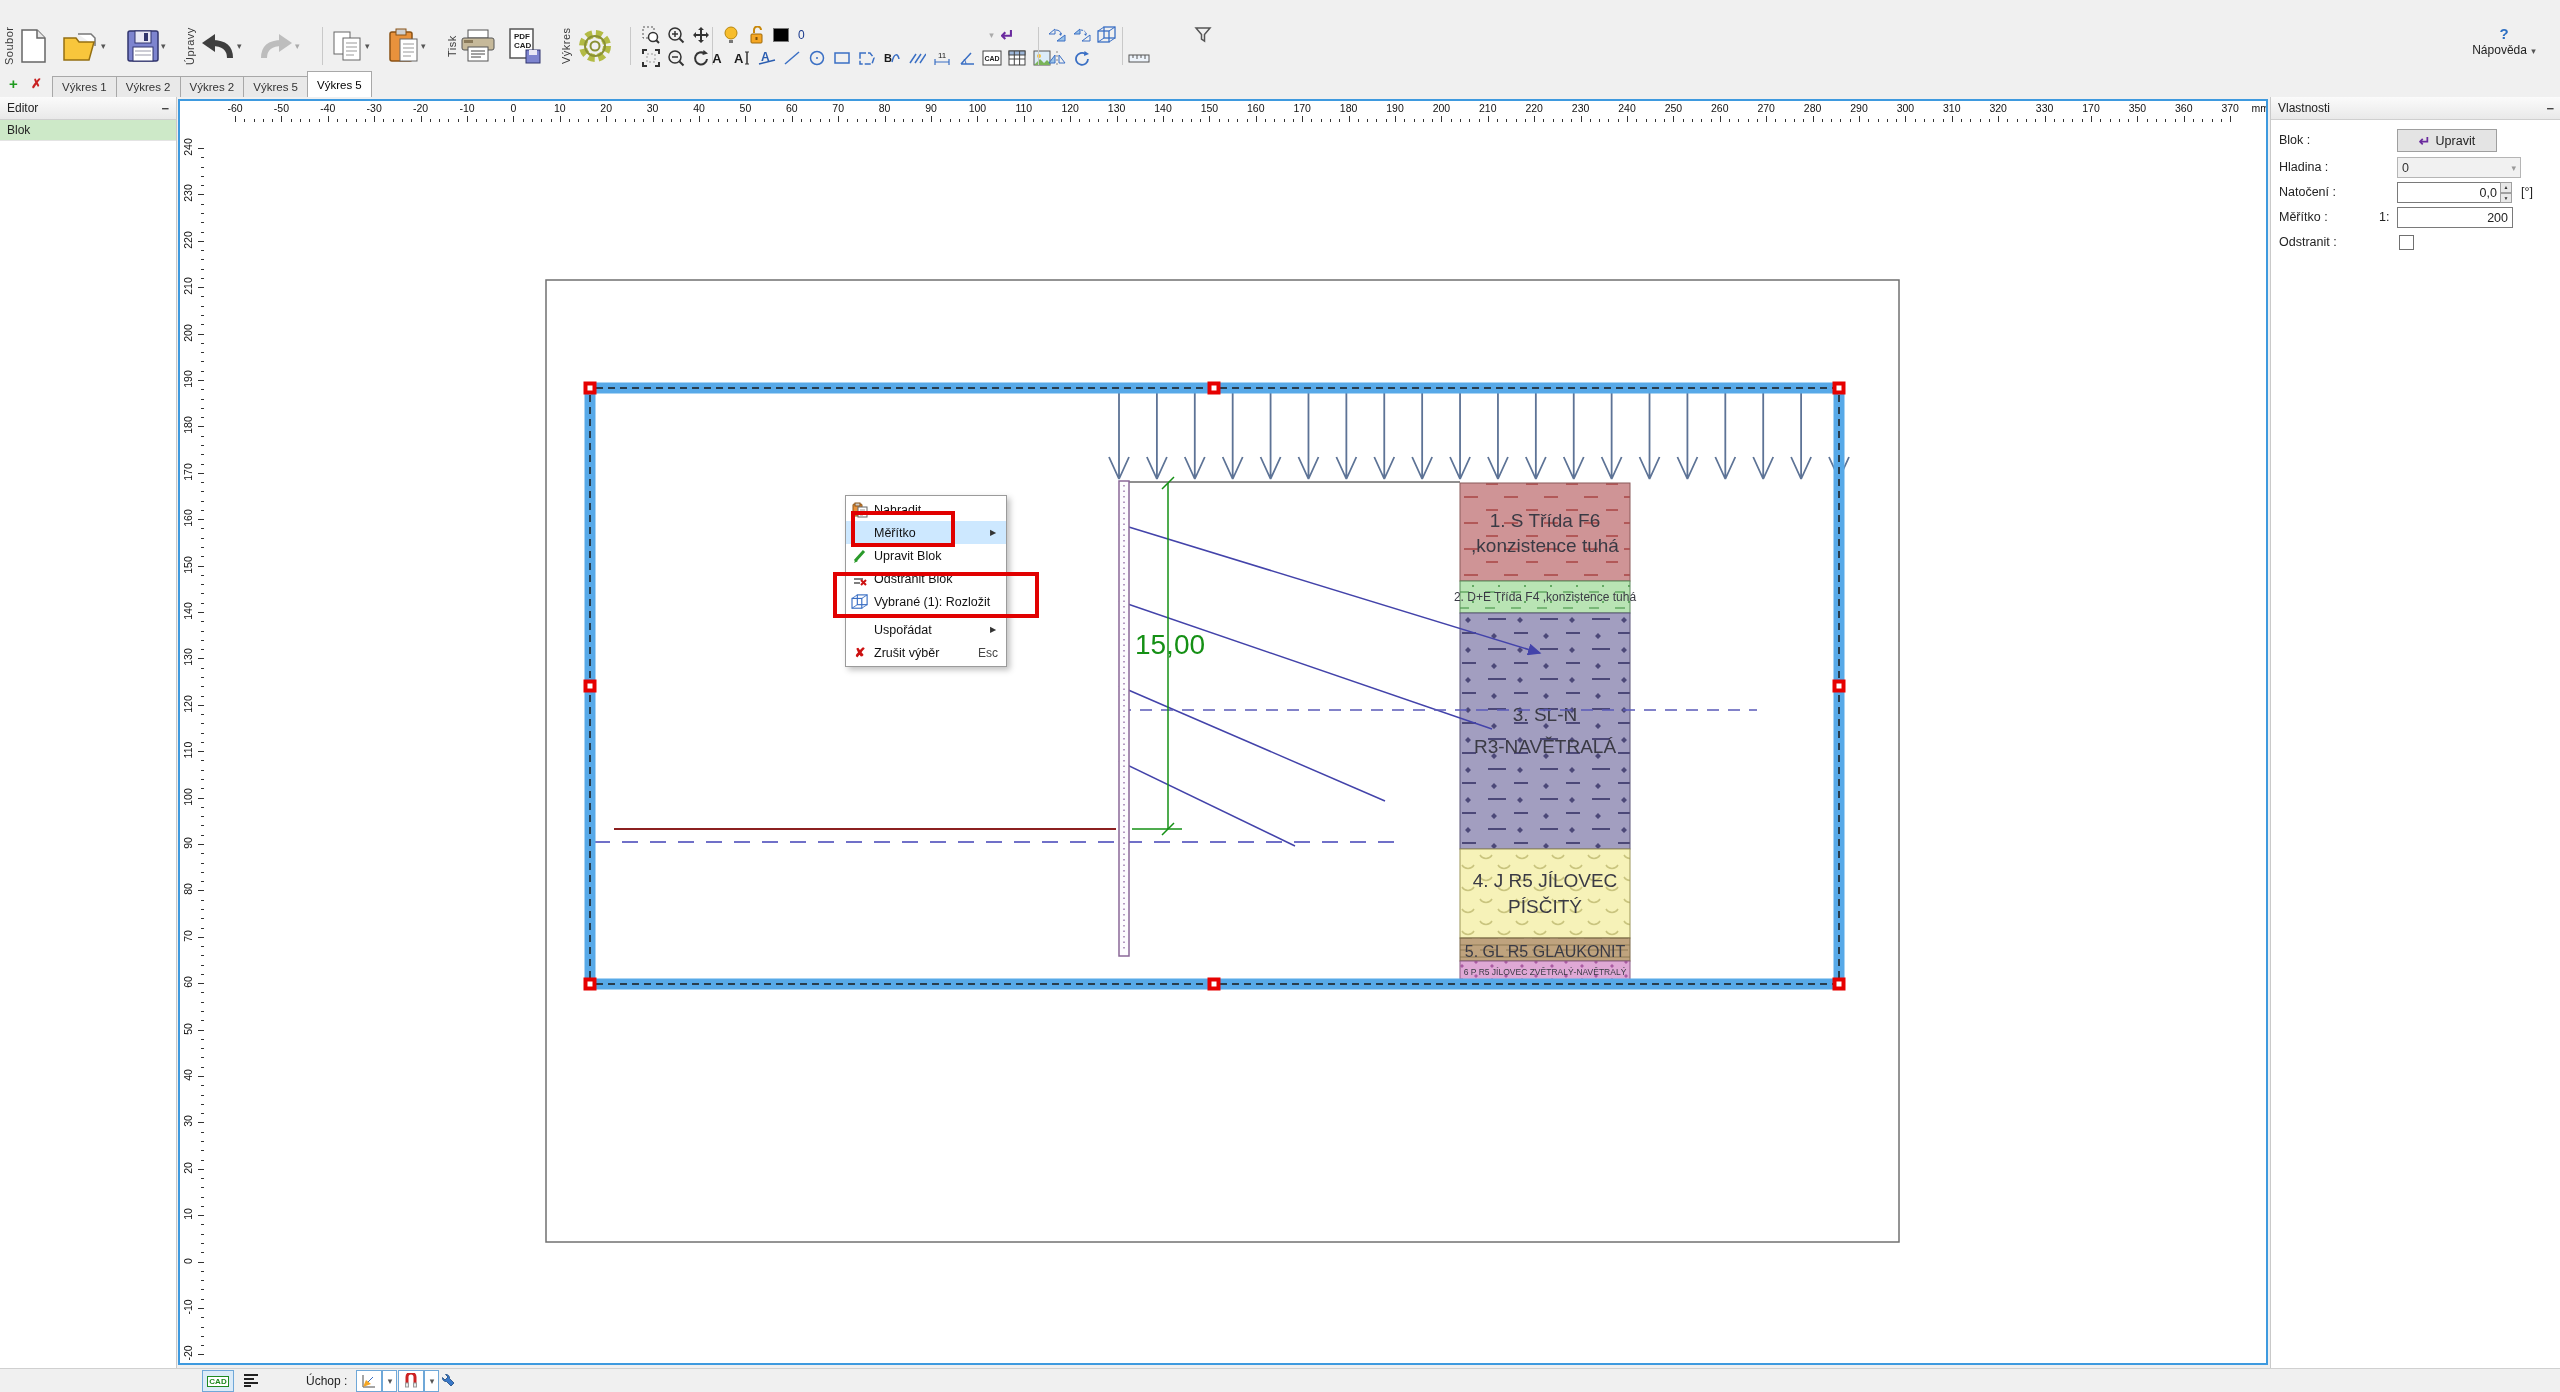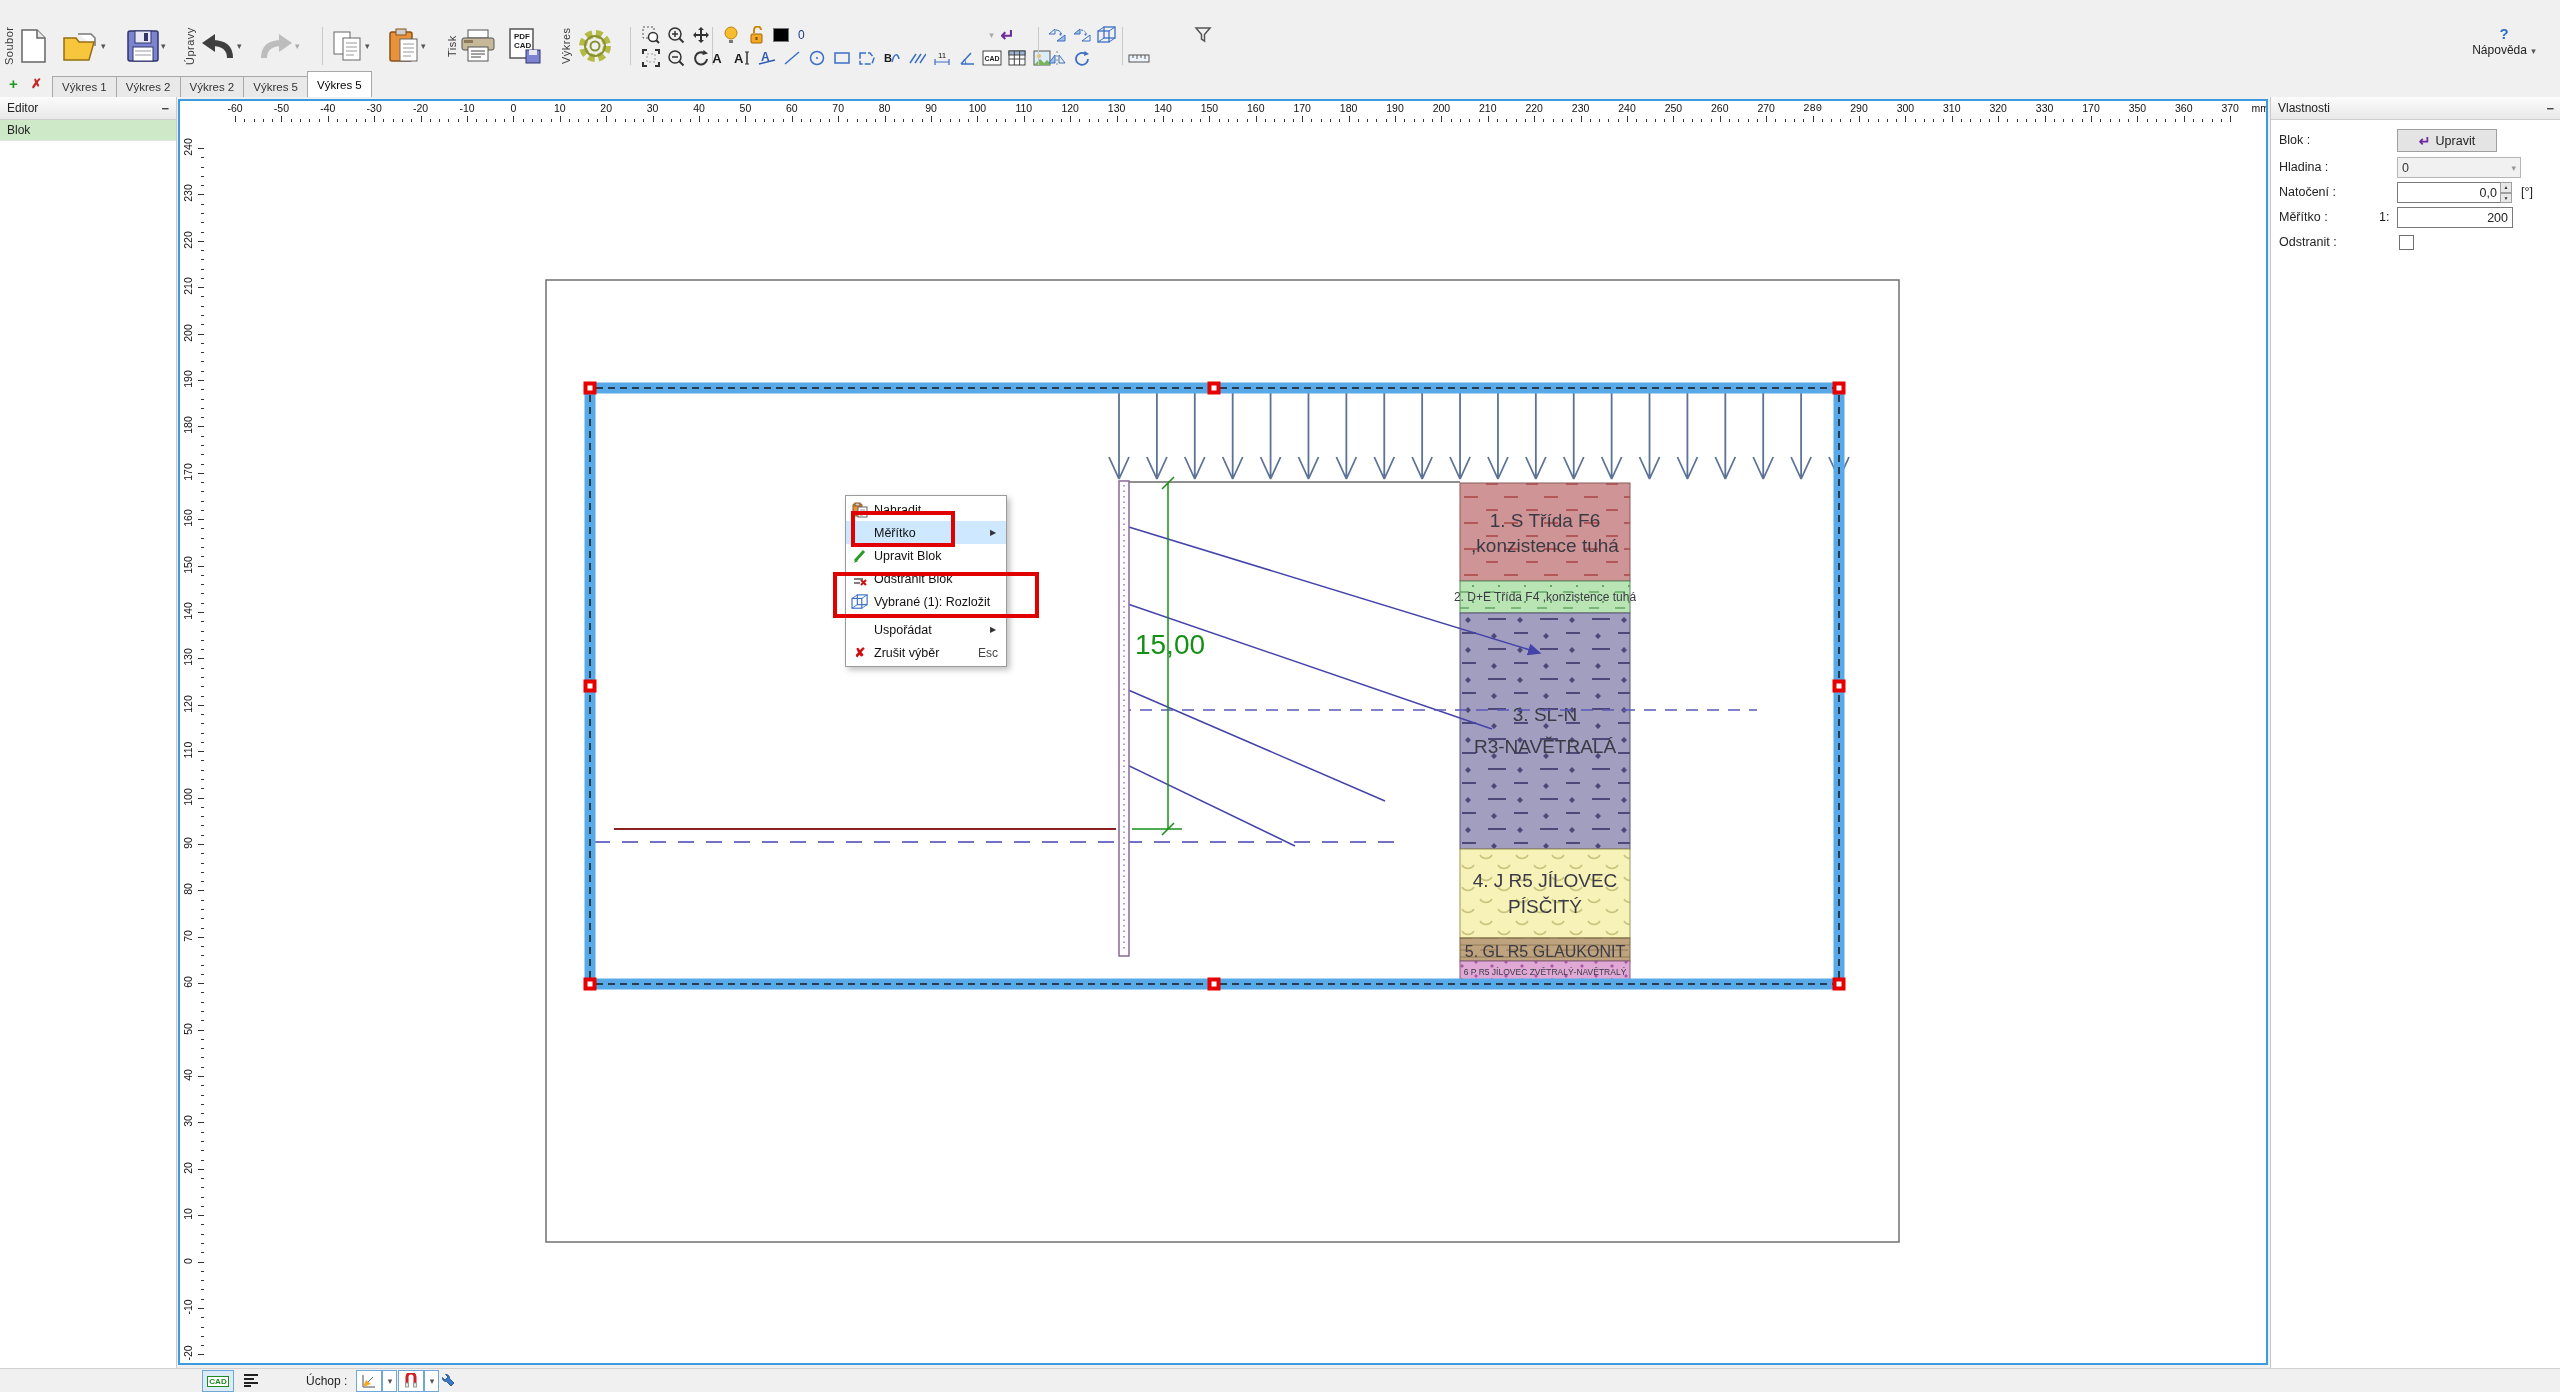--- a/index.html
+++ b/index.html
@@ -477,21 +477,21 @@
           <span class="rlabel" style="left: 1168.6px;">180</span>
           <span class="rlabel" style="left: 1215px;">190</span>
           <span class="rlabel" style="left: 1261.4px;">200</span>
           <span class="rlabel" style="left: 1307.8px;">210</span>
           <span class="rlabel" style="left: 1354.2px;">220</span>
           <span class="rlabel" style="left: 1400.6px;">230</span>
           <span class="rlabel" style="left: 1447px;">240</span>
           <span class="rlabel" style="left: 1493.4px;">250</span>
           <span class="rlabel" style="left: 1539.8px;">260</span>
           <span class="rlabel" style="left: 1586.2px;">270</span>
-          <span class="rlabel" style="left: 1632.6px; font-family: Liberation Mono, monospace;">280</span>
+          <span class="rlabel" style="left: 1632.6px;">280</span>
           <span class="rlabel" style="left: 1679px;">290</span>
           <span class="rlabel" style="left: 1725.4px;">300</span>
           <span class="rlabel" style="left: 1771.8px;">310</span>
           <span class="rlabel" style="left: 1818.2px;">320</span>
           <span class="rlabel" style="left: 1864.6px;">330</span>
           <span class="rlabel" style="left: 1911px;">170</span>
           <span class="rlabel" style="left: 1957.4px;">350</span>
           <span class="rlabel" style="left: 2003.8px;">360</span>
           <span class="rlabel" style="left: 2050.2px;">370</span>
           <span class="rlabel" style="left: 2080.2px;">mm</span>

